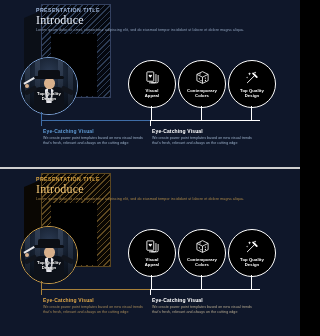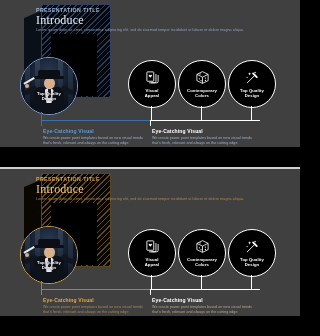--- a/index.html
+++ b/index.html
@@ -1,20 +1,20 @@
 <!DOCTYPE html>
 <html><head>
 <meta charset="utf-8">
 <style>
   html,body{margin:0;padding:0;background:#000;}
   body{width:300px;height:336px;overflow:hidden;font-family:"Liberation Sans",sans-serif;}
 
   .stage{position:relative;width:300px;height:336px;background:#000;}
 
-  .panel{position:absolute;left:0;width:300px;height:147px;overflow:hidden;background:#404040;}
+  .panel{position:absolute;left:0;width:300px;height:167px;overflow:hidden;background:#0f172a;}
   .panel.top{top:0;}
   .panel.bottom{top:169px;}
 
   .divider{position:absolute;left:0;top:167px;width:300px;height:2px;background:#cfcfcf;}
 
   
   .isobox{position:absolute;left:24px;top:4px;width:86px;height:92px;}
   .isobox .face{position:absolute;}
   .iso-side{
     left:0;top:6px;width:18px;height:80px;

